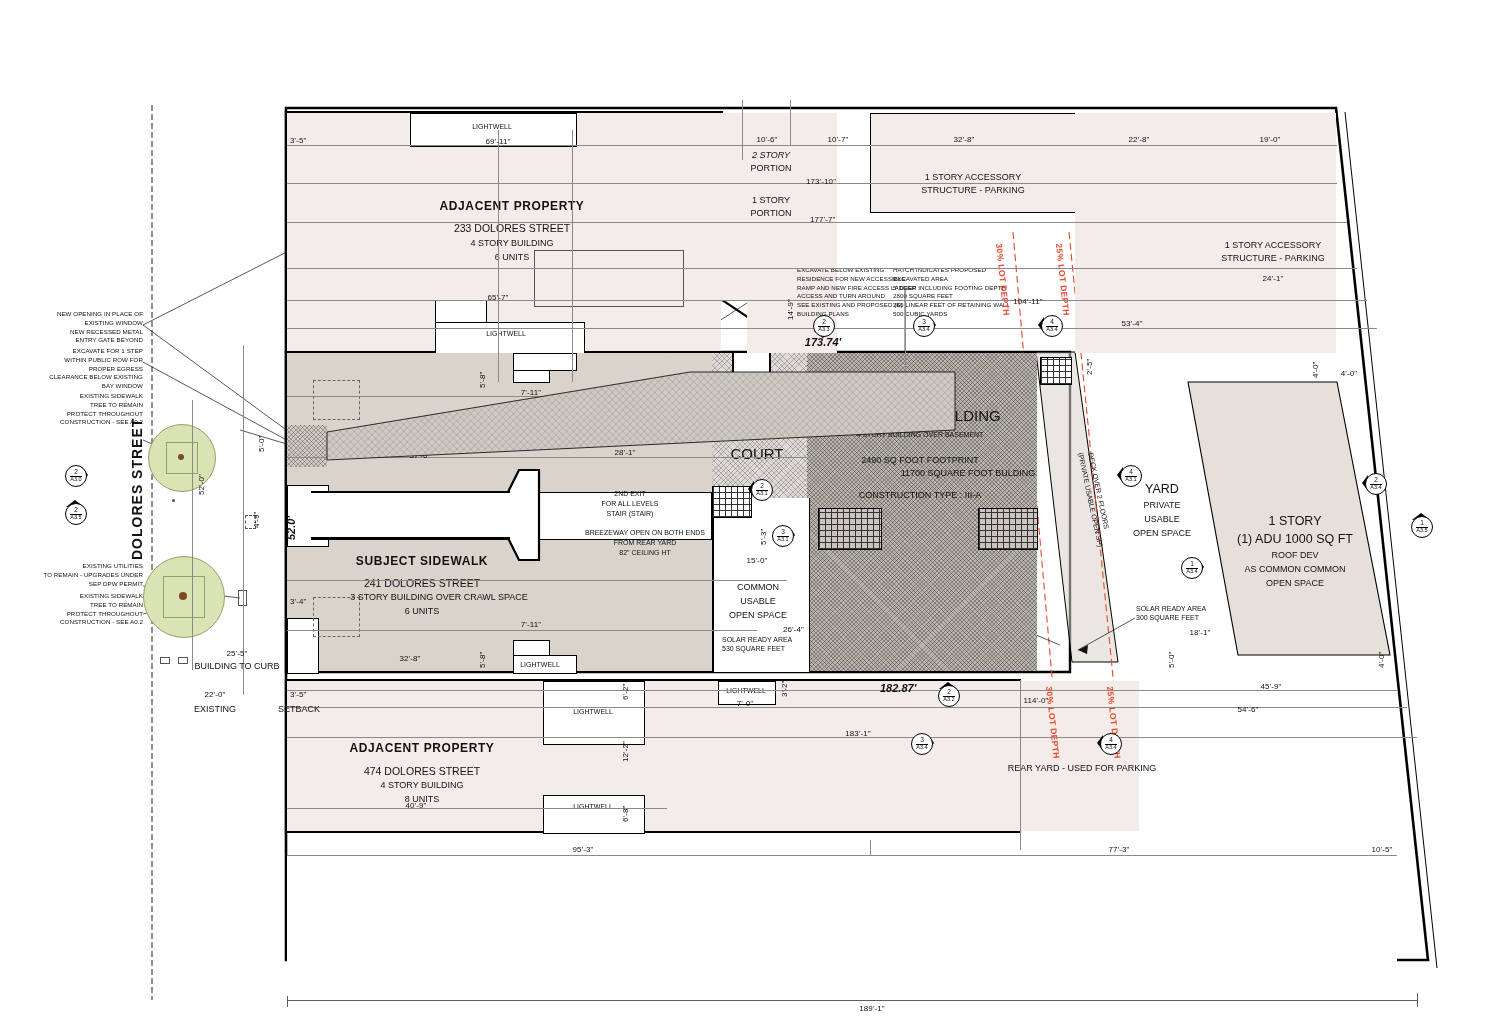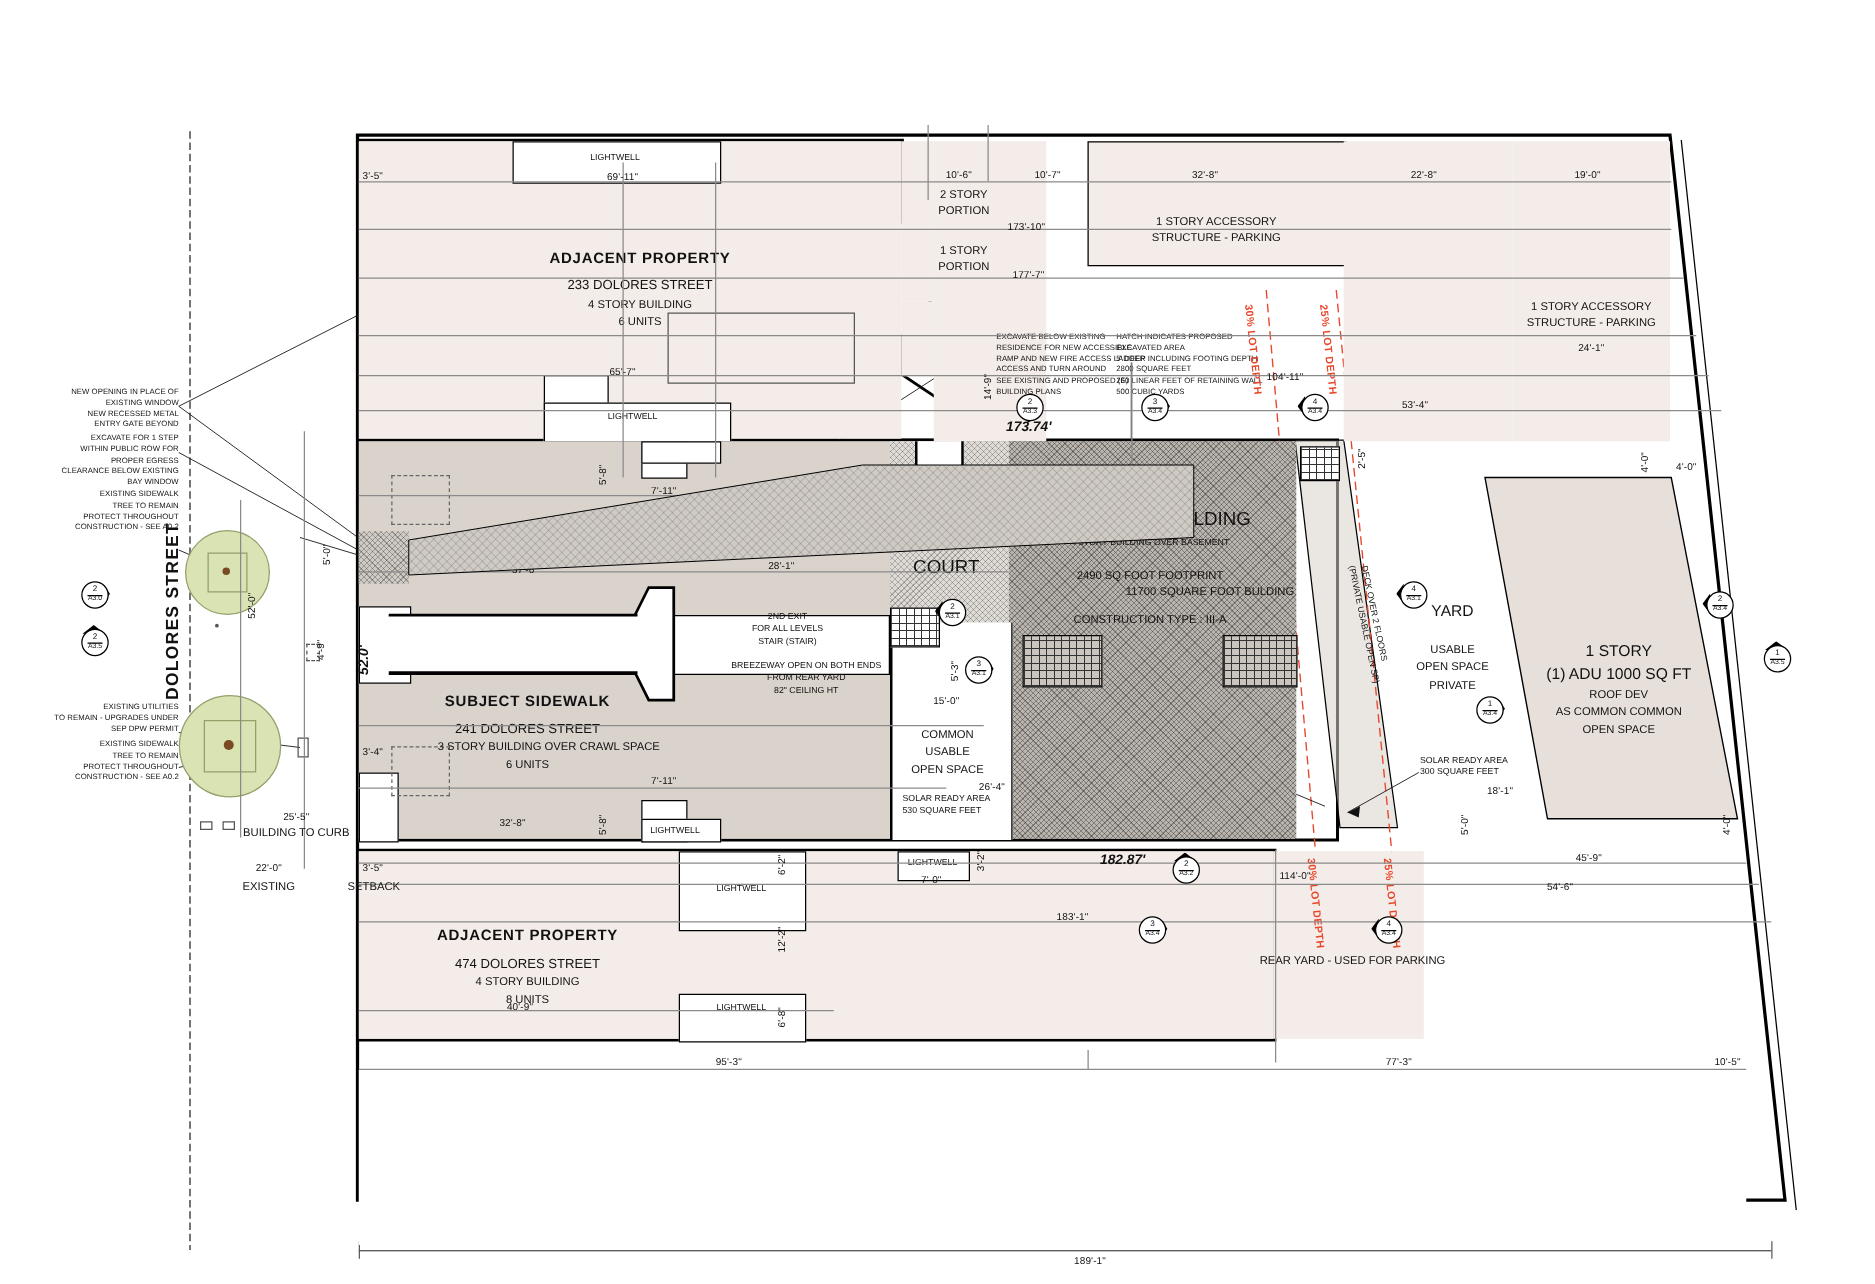--- a/index.html
+++ b/index.html
@@ -160,21 +160,21 @@
   <div class="abs fillwhite med" style="left:435px;top:322px;width:148px;height:30px;"></div>
   <div class="txt lblsm ctr" style="left:506px;top:330px;">LIGHTWELL</div>
 
   <div class="abs" style="left:534px;top:250px;width:148px;height:55px;border:.7px solid #555;"></div>
 
   <div class="txt hdr ctr" style="left:512px;top:200px;">ADJACENT PROPERTY</div>
   <div class="txt lbl10 ctr" style="left:512px;top:223px;">233 DOLORES STREET</div>
   <div class="txt lbl ctr" style="left:512px;top:238px;">4 STORY BUILDING</div>
   <div class="txt lbl ctr" style="left:512px;top:252px;">6 UNITS</div>
 
-  <div class="txt lbl ctr" style="left:771px;top:150px;">2 STORY</div>
+  <div class="txt lbl ctr" style="left:771px;top:150px;font-style:italic;">2 STORY</div>
   <div class="txt lbl ctr" style="left:771px;top:163px;">PORTION</div>
   <div class="txt lbl ctr" style="left:771px;top:195px;">1 STORY</div>
   <div class="txt lbl ctr" style="left:771px;top:208px;">PORTION</div>
 
   <div class="txt lbl ctr" style="left:973px;top:172px;">1 STORY ACCESSORY</div>
   <div class="txt lbl ctr" style="left:973px;top:185px;">STRUCTURE - PARKING</div>
 
   <div class="txt lbl ctr" style="left:1273px;top:240px;">1 STORY ACCESSORY</div>
   <div class="txt lbl ctr" style="left:1273px;top:253px;">STRUCTURE - PARKING</div>
 
@@ -246,21 +246,21 @@
   <div class="txt lbl14 ctr" style="left:920px;top:408px;">NEW 8 UNIT BUILDING</div>
   <div class="txt lblsm ctr" style="left:920px;top:431px;">4 STORY BUILDING OVER BASEMENT</div>
   <div class="txt lbl ctr" style="left:920px;top:455px;">2490 SQ FOOT FOOTPRINT</div>
   <div class="txt lbl ctr" style="left:968px;top:468px;">11700 SQUARE FOOT BULDING</div>
   <div class="txt lbl ctr" style="left:920px;top:490px;">CONSTRUCTION TYPE : III-A</div>
 
   <div class="txt lblsm vert" style="left:1094px;top:452px;transform:rotate(78deg);">DECK OVER 2 FLOORS</div>
   <div class="txt lblsm vert" style="left:1084px;top:452px;transform:rotate(78deg);">(PRIVATE USABLE OPEN SP)</div>
 
   <div class="txt lbl12 ctr" style="left:1162px;top:482px;">YARD</div>
-  <div class="txt lbl ctr" style="left:1162px;top:500px;margin-top:43px;">PRIVATE</div>
+  <div class="txt lbl ctr" style="left:1162px;top:500px;">PRIVATE</div>
   <div class="txt lbl ctr" style="left:1162px;top:514px;">USABLE</div>
   <div class="txt lbl ctr" style="left:1162px;top:528px;">OPEN SPACE</div>
 
   <div class="txt lbl12 ctr" style="left:1295px;top:514px;">1 STORY</div>
   <div class="txt lbl12 ctr" style="left:1295px;top:532px;">(1) ADU 1000 SQ FT</div>
   <div class="txt lbl ctr" style="left:1295px;top:550px;">ROOF DEV</div>
   <div class="txt lbl ctr" style="left:1295px;top:564px;">AS COMMON COMMON</div>
   <div class="txt lbl ctr" style="left:1295px;top:578px;">OPEN SPACE</div>
 
   <div class="txt lblsm" style="left:1136px;top:605px;">SOLAR READY AREA</div>

